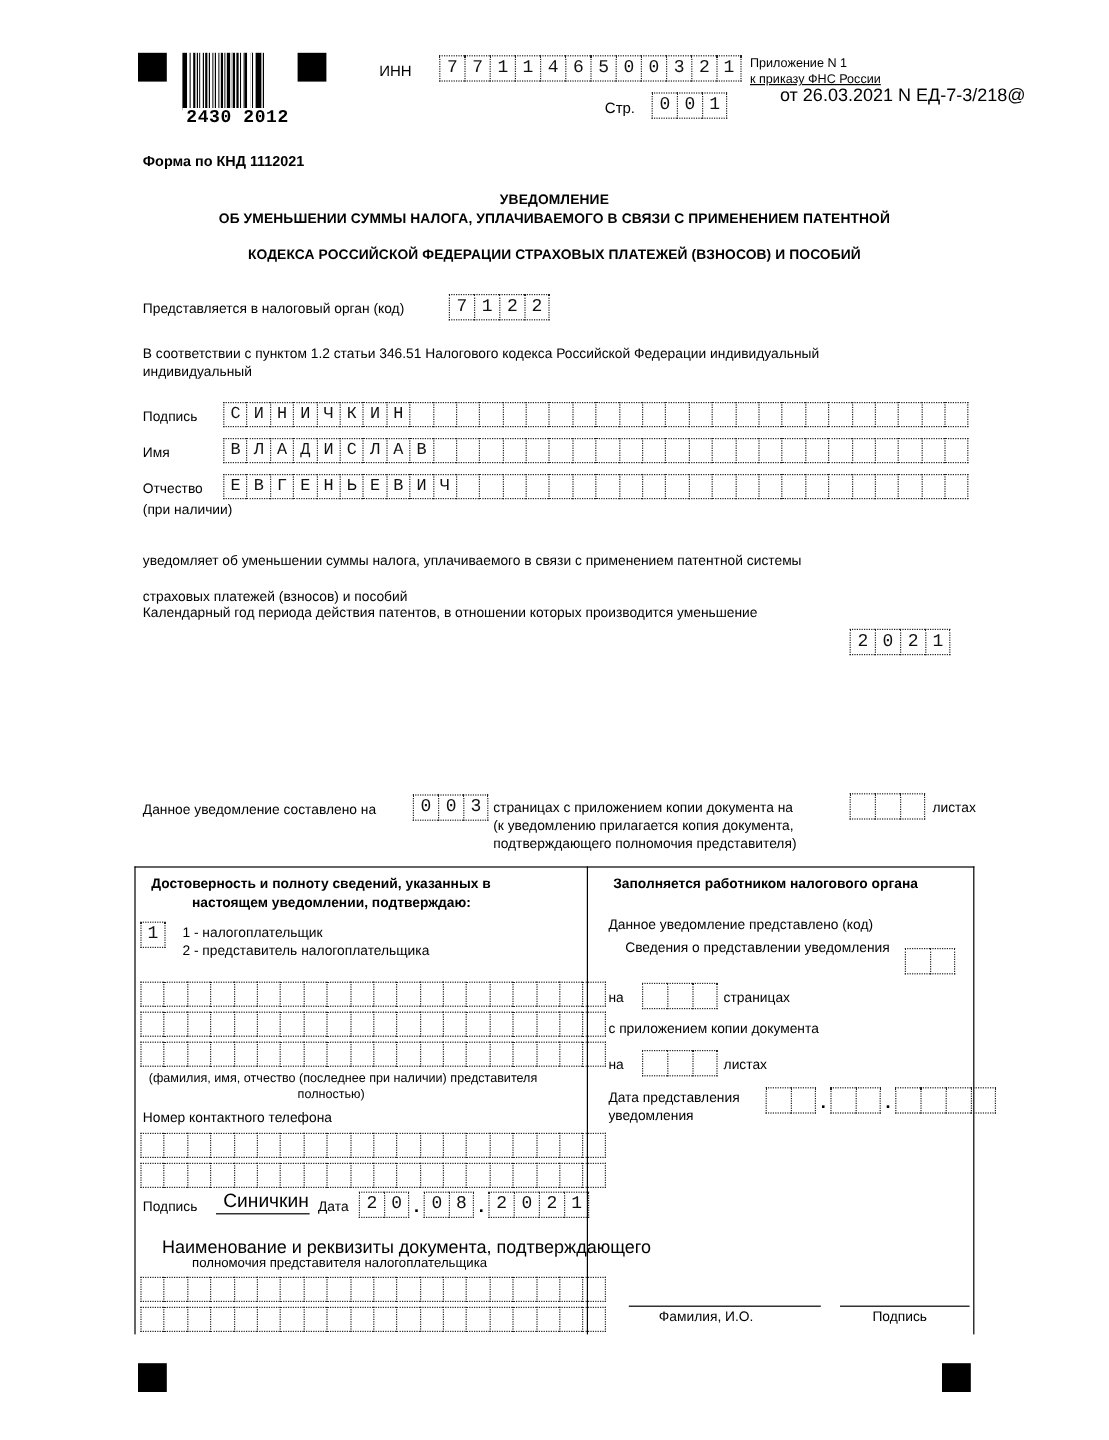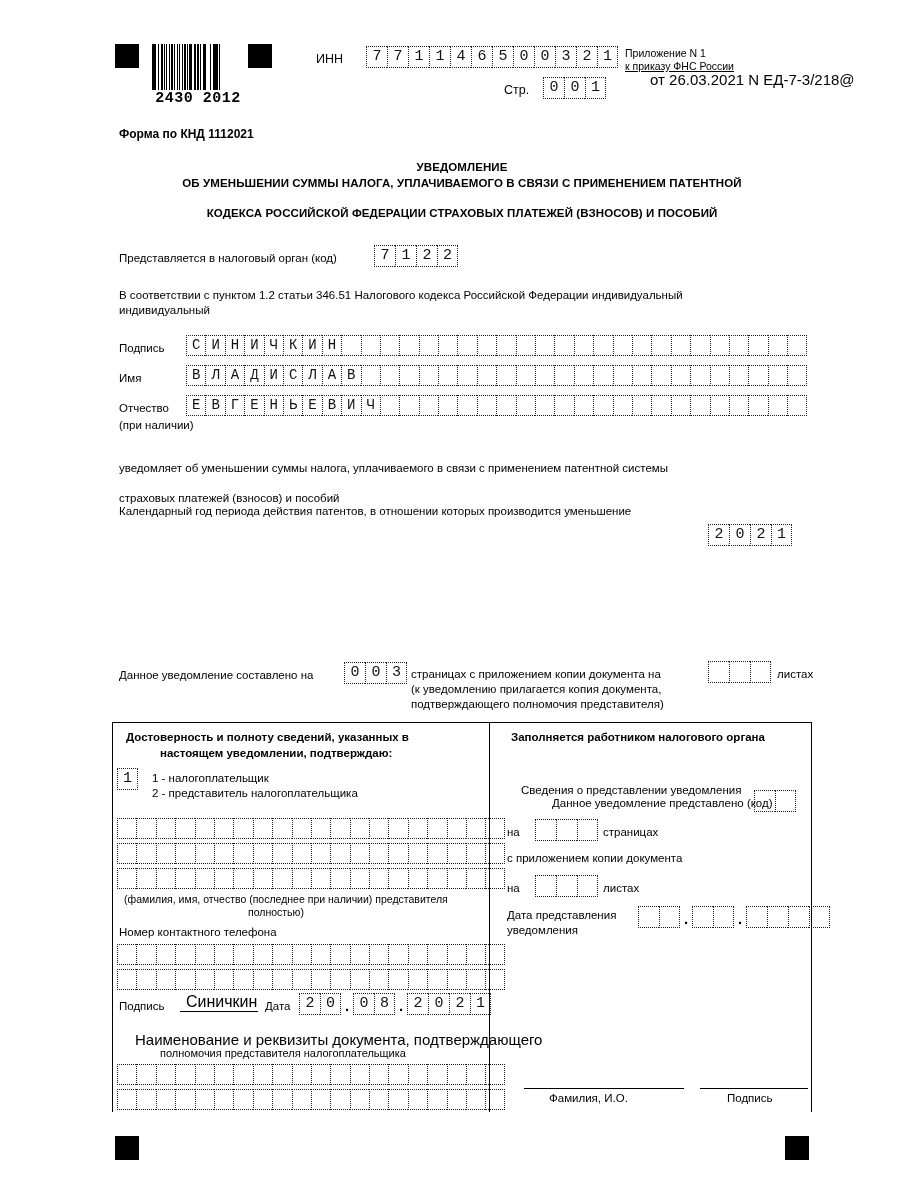--- a/index.html
+++ b/index.html
@@ -508,21 +508,21 @@
       <div class="cell"></div>
       <div class="cell"></div>
       <div class="cell"></div>
       <div class="cell"></div>
       <div class="cell"></div>
     </div>
 
   <div class="lbl bold" style="left:511px;top:730px;font-size:11.5px;">Заполняется работником налогового органа</div>
   <div class="lbl" style="left:521px;top:747px;margin-top:36px;">Сведения о представлении уведомления</div>
 
-  <div class="lbl" style="left:507px;top:796px;margin-left:45px;">Данное уведомление представлено (код)</div>
+  <div class="lbl" style="left:507px;top:764px;">Данное уведомление представлено (код)</div>
   <div class="cells big" id="official-submitted-cells" style="left:754px;top:790px;">
       <div class="cell"></div>
       <div class="cell"></div>
     </div>
 
   <div class="lbl" style="left:507px;top:825px;">на</div>
   <div class="cells big" id="official-pages-cells" style="left:535px;top:819px;">
       <div class="cell"></div>
       <div class="cell"></div>
       <div class="cell"></div>

